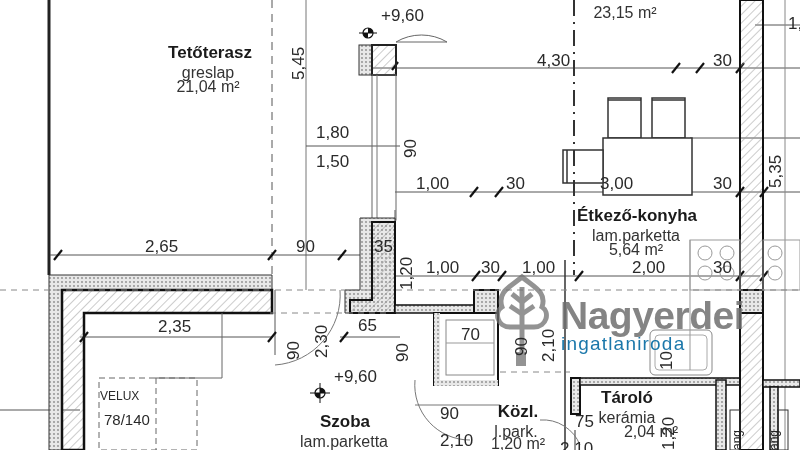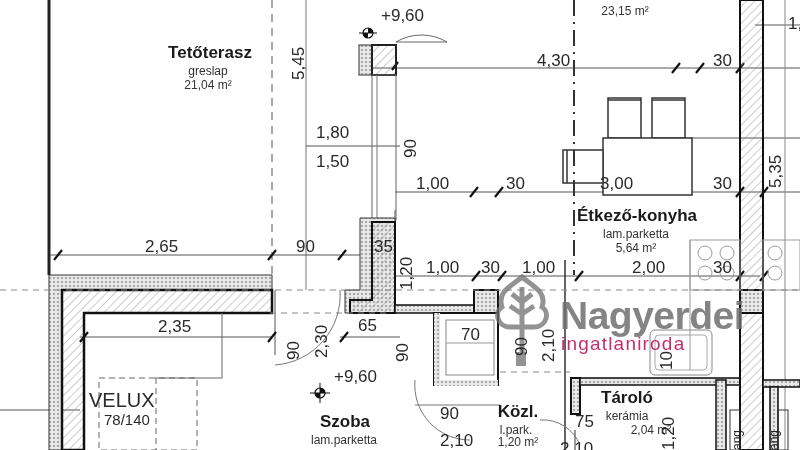--- a/index.html
+++ b/index.html
@@ -2,24 +2,24 @@
 <html><head>
 <meta charset="utf-8">
 <style>
   html, body { margin:0; padding:0; background:#ffffff; }
   body { width:800px; height:450px; overflow:hidden; position:relative; font-family:"Liberation Sans", sans-serif; color:#222; }
   #plan { position:absolute; left:0; top:0; width:800px; height:450px; }
   .lbl { position:absolute; white-space:nowrap; line-height:1; color:#222; font-family:"Liberation Sans", sans-serif; }
   .dim { font-size:17px; color:#2a2a2a; }
   .dim-v { transform-origin:left top; transform:rotate(-90deg); }
   .room-name { font-weight:bold; font-size:17px; color:#1a1a1a; }
-  .room-sub { font-size:12px; color:#333; text-align:center; }
+  .room-sub { font-size:16px; color:#333; text-align:center; }
   .center { transform:translateX(-50%); text-align:center; }
   .wm-main { position:absolute; left:560px; top:296px; font-size:39px; font-weight:bold; color:#6f6f6f; opacity:0.85; letter-spacing:-0.5px; white-space:nowrap; line-height:1; }
-  .wm-sub { position:absolute; left:561px; top:334px; font-size:19px; color:#be185d; opacity:0.9; letter-spacing:1.2px; white-space:nowrap; line-height:1; }
+  .wm-sub { position:absolute; left:561px; top:334px; font-size:19px; color:#0369a1; opacity:0.9; letter-spacing:1.2px; white-space:nowrap; line-height:1; }
 </style>
 </head>
 <body>
 
 <svg id="plan" viewBox="0 0 800 450" xmlns="http://www.w3.org/2000/svg">
   <defs>
     <pattern id="hatch" patternUnits="userSpaceOnUse" width="6" height="6" patternTransform="rotate(45)">
       <line x1="0" y1="0" x2="0" y2="6" stroke="#9a9a9a" stroke-width="1"></line>
     </pattern>
     <pattern id="dots" patternUnits="userSpaceOnUse" width="4" height="4">
@@ -208,21 +208,21 @@
 <div class="lbl room-sub center" style="left:516px; top:424px;">l.park.</div>
 <div class="lbl room-sub center" style="left:518px; top:436px;">1,20 m²</div>
 
 <div class="lbl room-name center" style="left:627px; top:389px;text-align:right;">Tároló</div>
 <div class="lbl room-sub center" style="left:627px; top:410px;">kerámia</div>
 <div class="lbl room-sub center" style="left:627px; top:424px;margin-left:24px;">2,04 m²</div>
 
 <div class="lbl dim" style="left:381px; top:7px;">+9,60</div>
 <div class="lbl dim" style="left:334px; top:368px;">+9,60</div>
 
-<div class="lbl dim" style="left:89px; top:390px; font-size:20px;">VELUX</div>
+<div class="lbl dim" style="left:100px; top:390px; font-size:12px;">VELUX</div>
 <div class="lbl dim" style="left:104px; top:412px; font-size:15px;">78/140</div>
 
 <div class="lbl dim" style="left:316px; top:124px;">1,80</div>
 <div class="lbl dim" style="left:316px; top:153px;">1,50</div>
 <div class="lbl dim" style="left:537px; top:52px;">4,30</div>
 <div class="lbl dim" style="left:713px; top:52px;">30</div>
 <div class="lbl dim" style="left:416px; top:175px;">1,00</div>
 <div class="lbl dim" style="left:506px; top:175px;">30</div>
 <div class="lbl dim" style="left:600px; top:175px;">3,00</div>
 <div class="lbl dim" style="left:713px; top:175px;">30</div>

